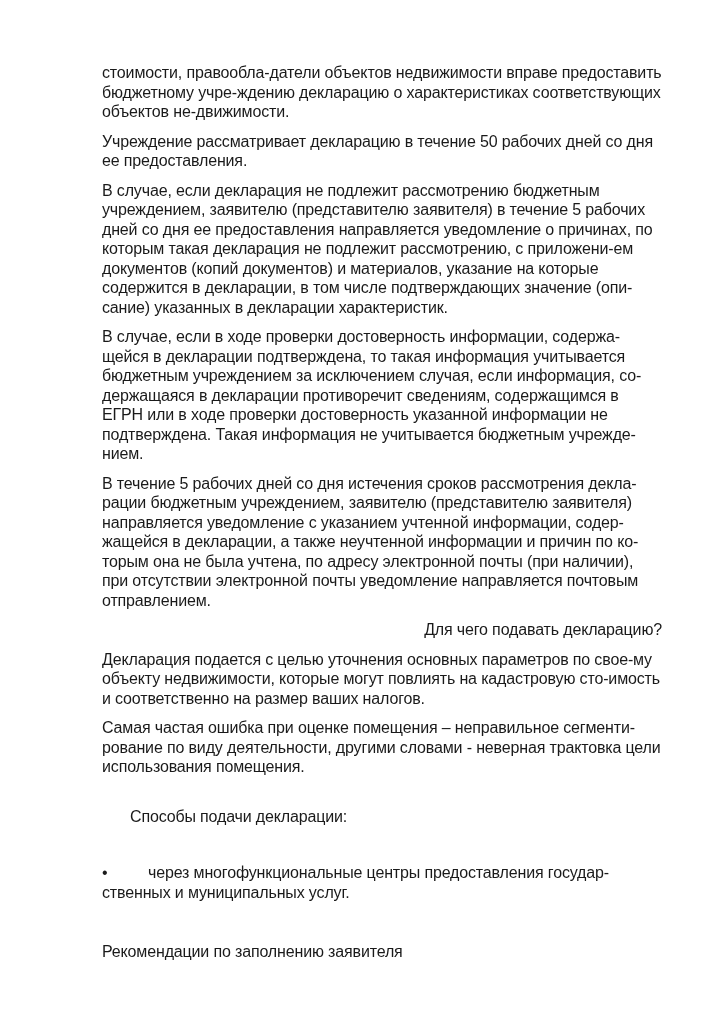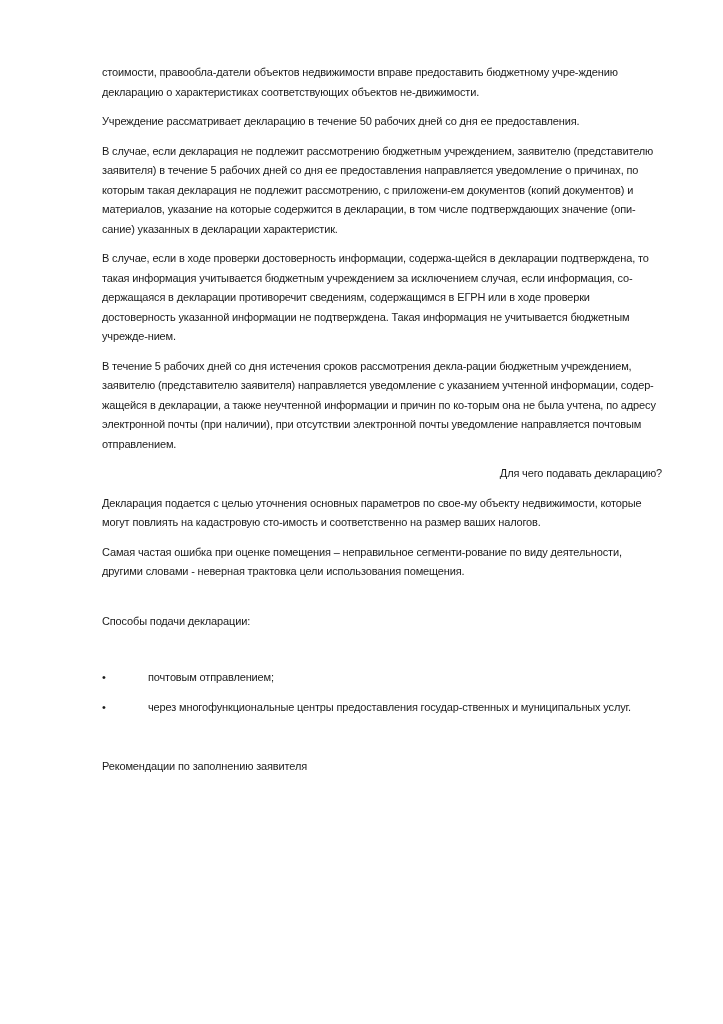--- a/index.html
+++ b/index.html
@@ -13,32 +13,33 @@
     position: relative;
     overflow: hidden;
     font-family: "Liberation Sans", "DejaVu Sans", sans-serif;
     color: #1a1a1a;
   }
   .page {
     position: absolute;
     left: 102px;
     top: 63px;
     width: 560px;
-    font-size: 11px;
+    font-size: 16px;
     line-height: 19.5px;
     letter-spacing: -0.15px;
   }
   .para {
     margin: 0 0 10px 0;
   }
   .gap-big {
     margin-bottom: 40px;
   }
   .gap-list {
     margin-bottom: 40px;
+    margin-left: 28px;
   }
   .bullet-item {
     margin: 0 0 10px 0;
     position: relative;
   }
   .bullet-item .bullet {
     display: inline-block;
     width: 46px;
   }
   .heading-q {
@@ -57,18 +58,17 @@
   <p class="para">В течение 5 рабочих дней со дня истечения сроков рассмотрения декла-рации бюджетным учреждением, заявителю (представителю заявителя) направляется уведомление с указанием учтенной информации, содер-жащейся в декларации, а также неучтенной информации и причин по ко-торым она не была учтена, по адресу электронной почты (при наличии), при отсутствии электронной почты уведомление направляется почтовым отправлением.</p>
 
   <p class="heading-q">Для чего подавать декларацию?</p>
   <p class="para">Декларация подается с целью уточнения основных параметров по свое-му объекту недвижимости, которые могут повлиять на кадастровую сто-имость и соответственно на размер ваших налогов.</p>
   <p class="para gap-big" style="margin-bottom:30px;">Самая частая ошибка при оценке помещения – неправильное сегменти-рование по виду деятельности, другими словами - неверная трактовка цели использования помещения.</p>
 
 
   <p class="para gap-list" style="margin-bottom:37px;">Способы подачи декларации:</p>
 
   <div>
-    <p class="bullet-item"><span class="bullet">•</span><span>почтовым отправлением;</span></p>
     <p class="bullet-item" style="margin-bottom:40px;"><span class="bullet">•</span><span>через многофункциональные центры предоставления государ-ственных и муниципальных услуг.</span></p>
   </div>
 
   <p class="para">Рекомендации по заполнению заявителя</p>
 </div>
 
 </body></html>

